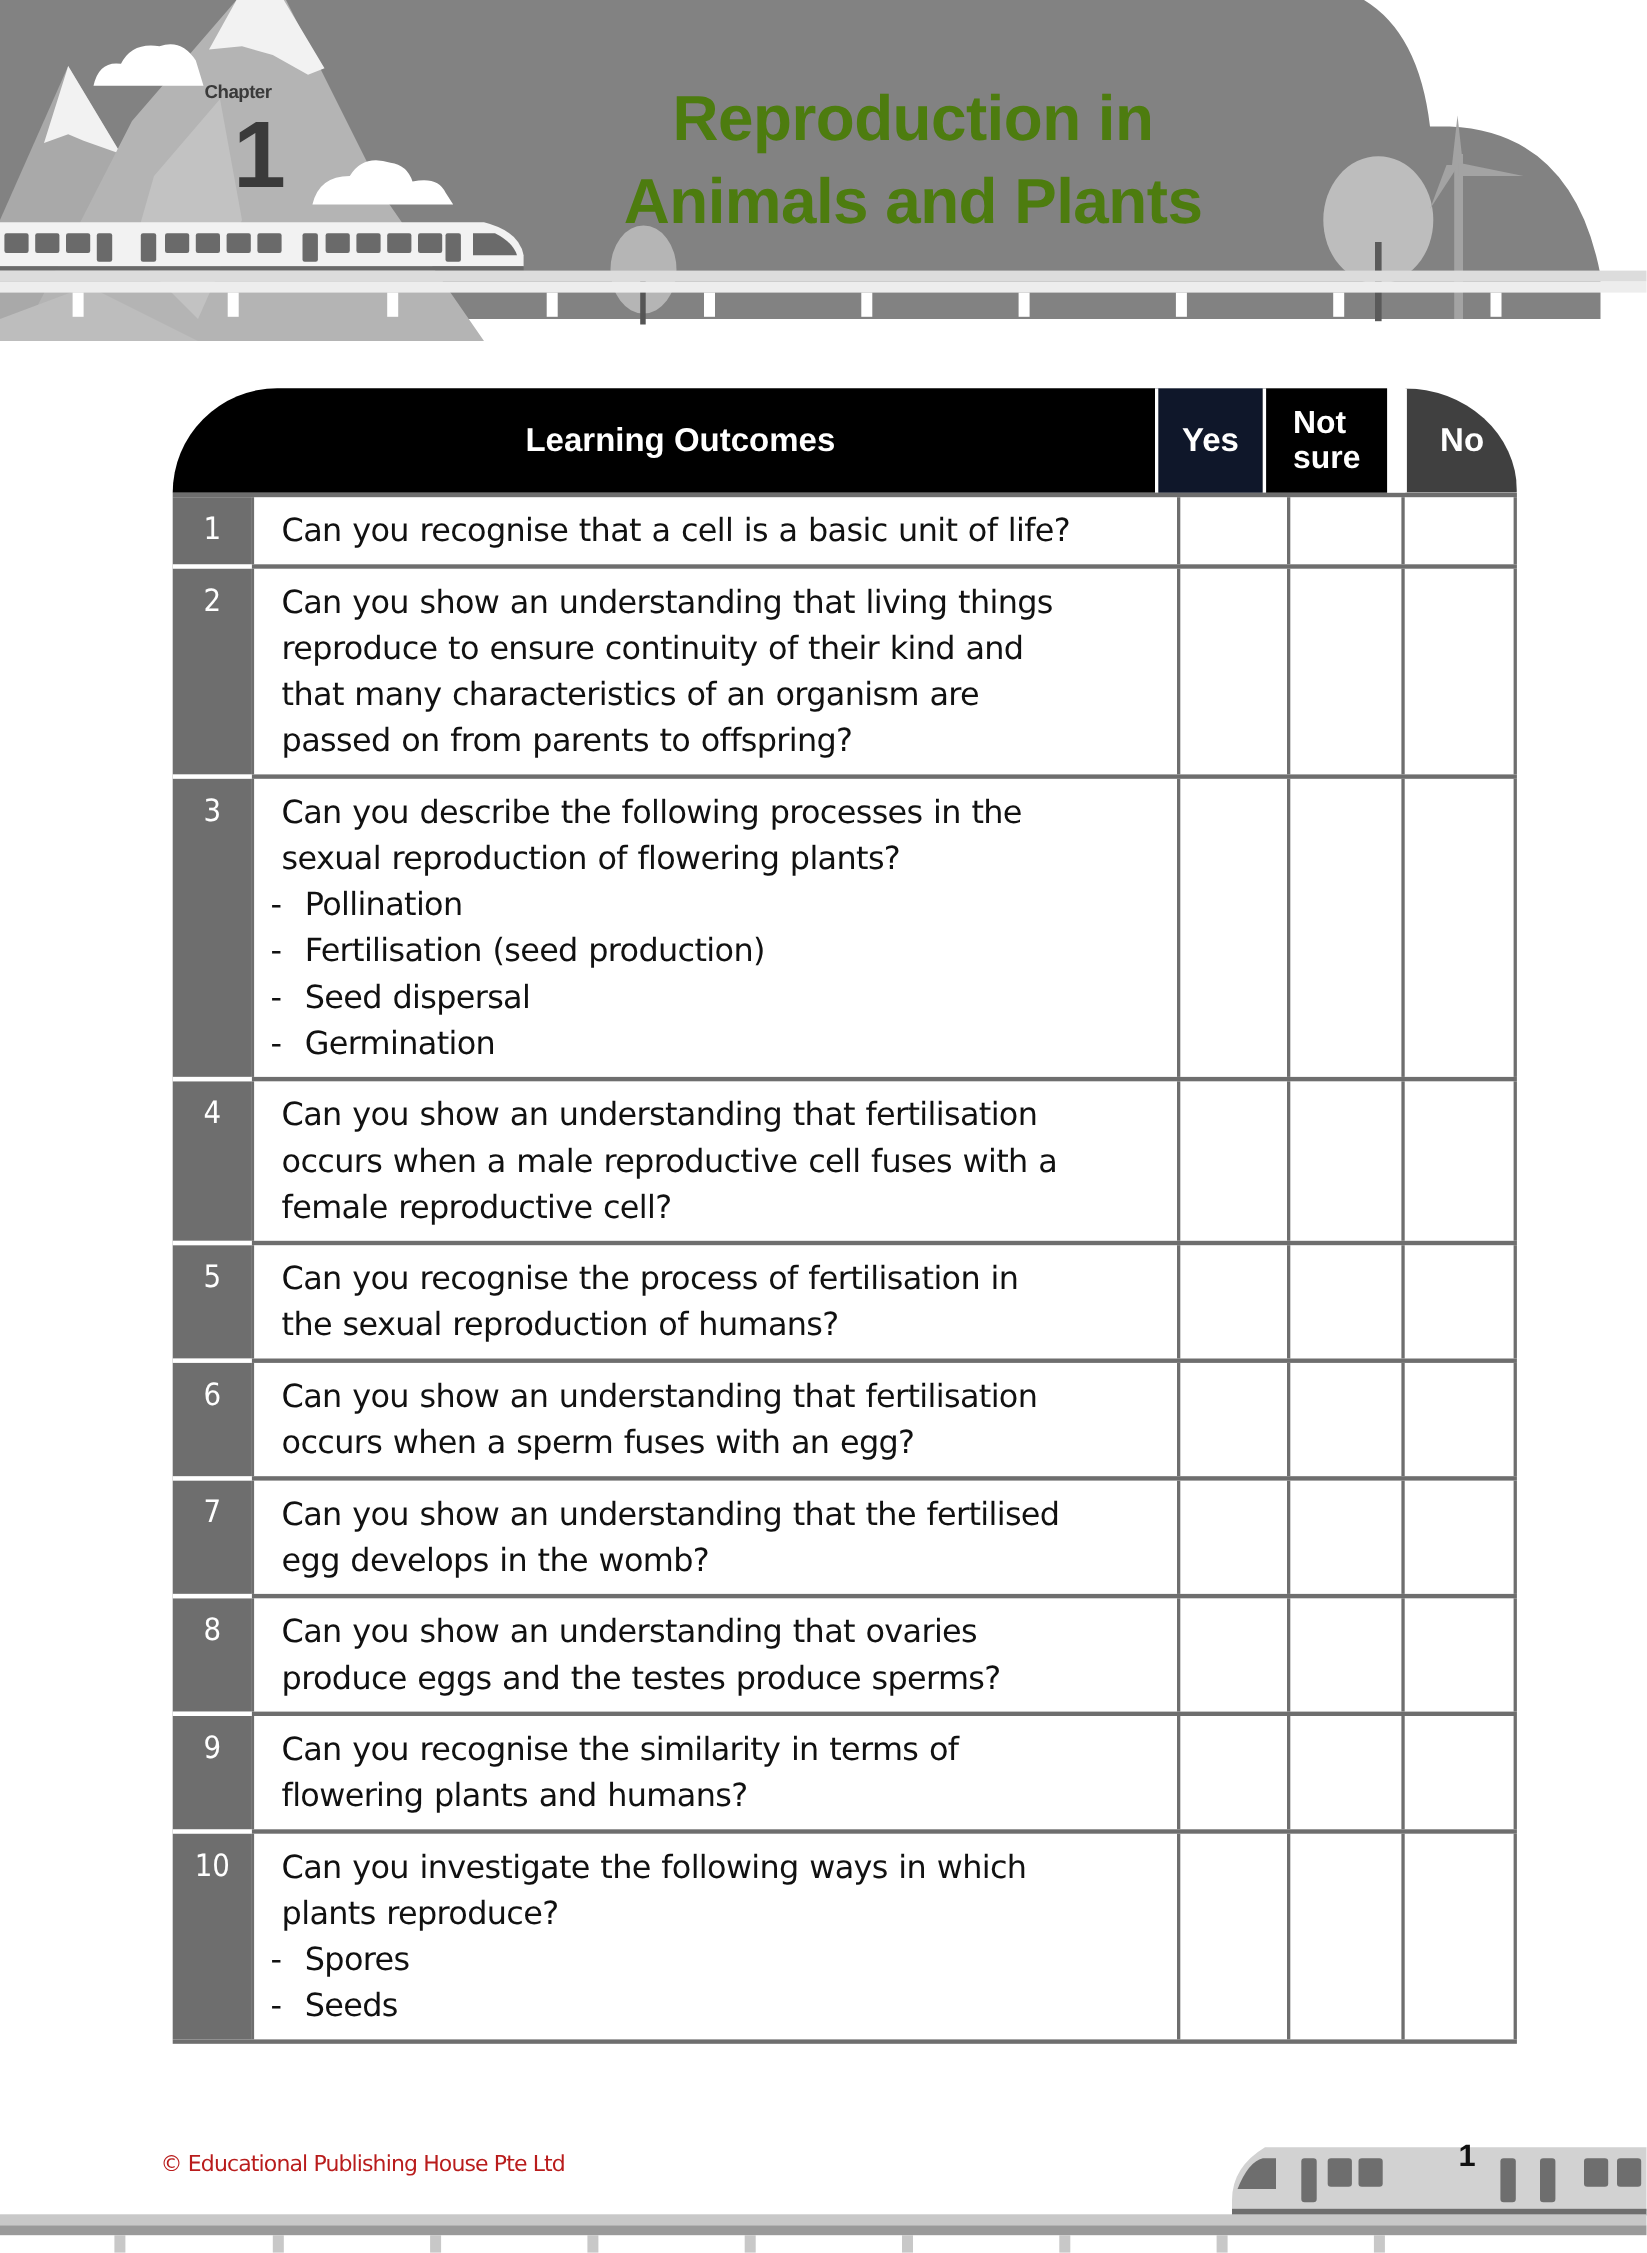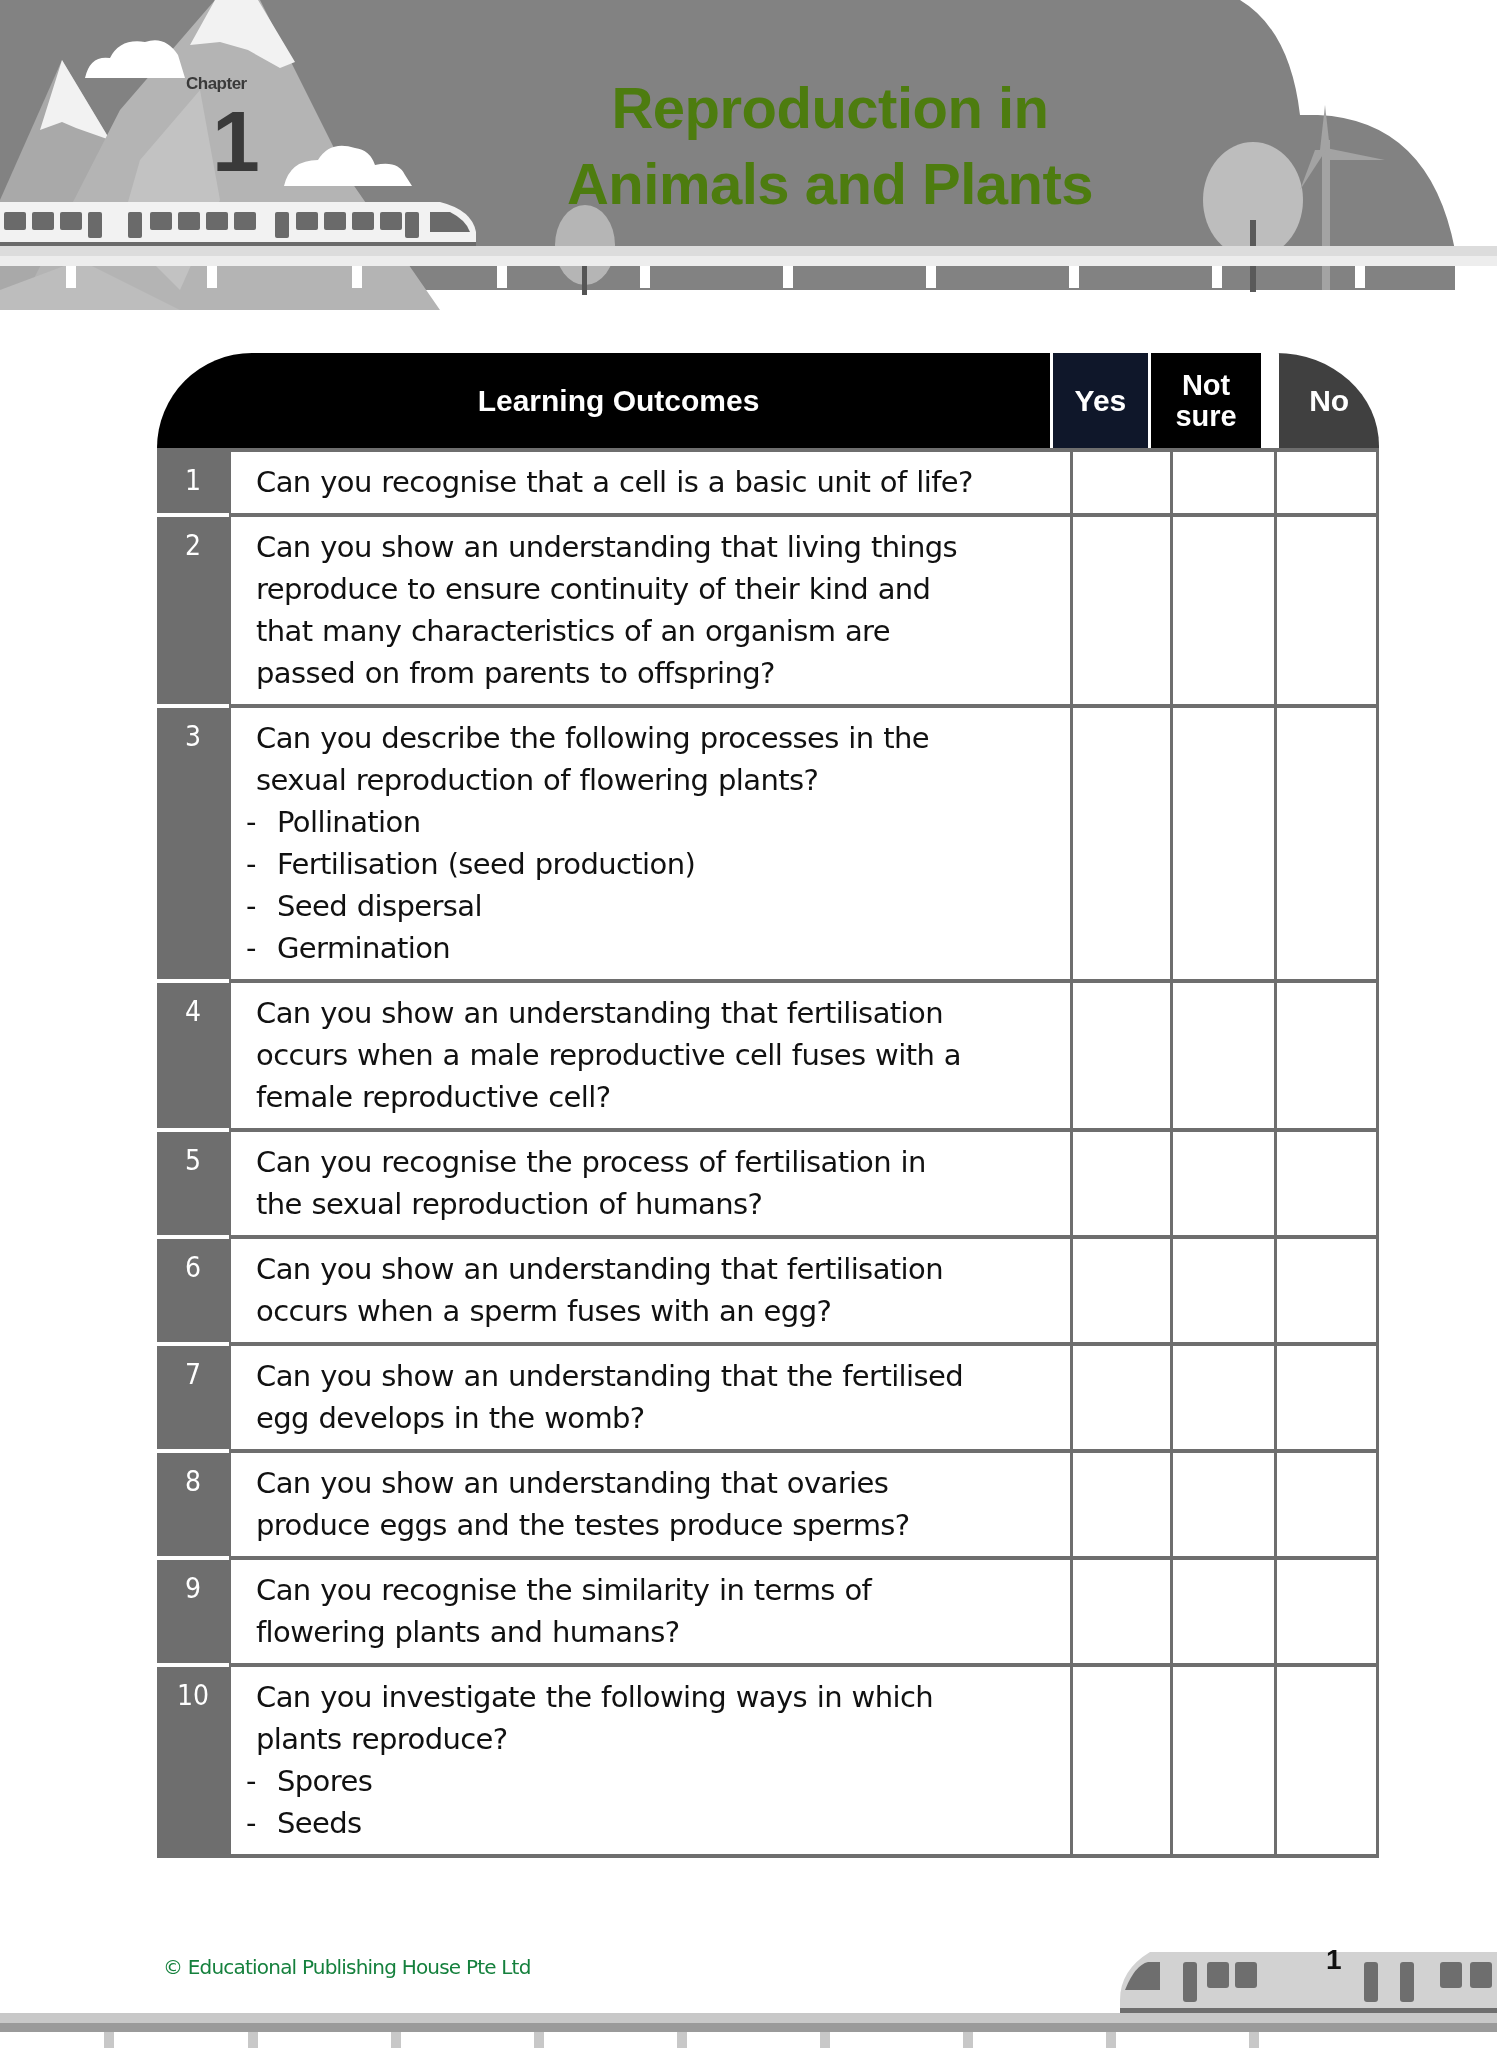--- a/index.html
+++ b/index.html
@@ -8,21 +8,21 @@
   
   .banner { position: absolute; left: 0; top: 0; width: 1497px; height: 320px; }
   .banner svg { position: absolute; left: 0; top: 0; }
   .chapter-label { position: absolute; left: 186px; top: 74px; font-family: "Liberation Sans", sans-serif; font-weight: bold; font-size: 17px; color: #3a3a3a; letter-spacing: -0.5px; }
   .chapter-num { position: absolute; left: 212px; top: 98px; font-family: "Liberation Sans", sans-serif; font-weight: bold; font-size: 86px; color: #3a3a3a; line-height: 1; }
   .chapter-title { position: absolute; left: 470px; top: 70px; width: 720px; text-align: center; font-family: "Liberation Sans", sans-serif; font-weight: bold; font-size: 58px; line-height: 76px; color: #4d7c0f; letter-spacing: -0.5px; }
 
   
   .table-wrap { position: absolute; left: 157px; top: 353px; width: 1222px; }
   .thead { display: flex; height: 95px; }
-  .th { display: flex; align-items: center; justify-content: center; color: #fff; font-family: "Liberation Sans", sans-serif; font-weight: bold; text-align: center; line-height: 1.05; }
+  .th { display: flex; align-items: center; justify-content: center; color: #fff; font-family: "Liberation Sans", sans-serif; font-weight: bold; line-height: 1.05; }
   .th-outcomes { width: 913px; background: #000; border-top-left-radius: 95px 95px; font-size: 30px; padding-left: 30px; box-sizing: border-box; }
   .th-yes { width: 100px; background: #0f172a; font-size: 30px; border-left: 3px solid #fff; box-sizing: border-box; }
   .th-notsure { width: 116px; background: #000; font-size: 29px; border-left: 3px solid #fff; box-sizing: border-box; }
   .th-no { width: 105px; background: #404040; font-size: 30px; border-left: 3px solid #fff; box-sizing: border-box; border-top-right-radius: 105px 95px; margin-left: 15px; }
 
   .tbody { border-bottom: 4px solid #6e6e6e; }
   .row { display: flex; border-top: 4px solid #6e6e6e; position: relative; }
   .row:first-child { border-top: 4px solid #6e6e6e; }
   .num { width: 72px; background: #6e6e6e; color: #fff; font-family: "DejaVu Sans Condensed", "DejaVu Sans", sans-serif; font-size: 28px; text-align: center; padding-top: 12px; box-sizing: border-box; position: relative; }
   .num::before { content: ""; position: absolute; left: 0; right: 0; top: -4px; height: 4px; background: #fff; }
@@ -31,21 +31,21 @@
   .q .line { display: block; white-space: nowrap; margin-left: 10px; }
   .q .bullet { display: block; white-space: nowrap; }
   .q .bullet .dash { display: inline-block; width: 31px; }
   .cell { border-left: 3px solid #6e6e6e; box-sizing: border-box; }
   .c-yes { width: 100px; }
   .c-notsure { width: 104px; }
   .c-no { width: 105px; border-right: 3px solid #6e6e6e; }
 
   
   .footer { position: absolute; left: 0; top: 1900px; width: 1497px; height: 148px; }
-  .copyright { position: absolute; left: 163px; top: 55px; font-family: "DejaVu Sans", sans-serif; font-size: 20px; color: #15803d; letter-spacing: -0.8px; }
+  .copyright { position: absolute; left: 146px; top: 55px; font-family: "DejaVu Sans", sans-serif; font-size: 20px; color: #b91c1c; letter-spacing: -0.8px; }
   .page-num { position: absolute; left: 1326px; top: 44px; font-family: "Liberation Sans", sans-serif; font-weight: bold; font-size: 28px; color: #111; }
 </style>
 </head>
 <body>
 
 <div class="banner">
   <svg width="1497" height="320" viewBox="0 0 1497 320">
 
     <path d="M0 0 H1240 Q1290 30 1300 115 L1318 115 Q1430 120 1455 250 L1455 290 H0 Z" fill="#828282"></path>
 

